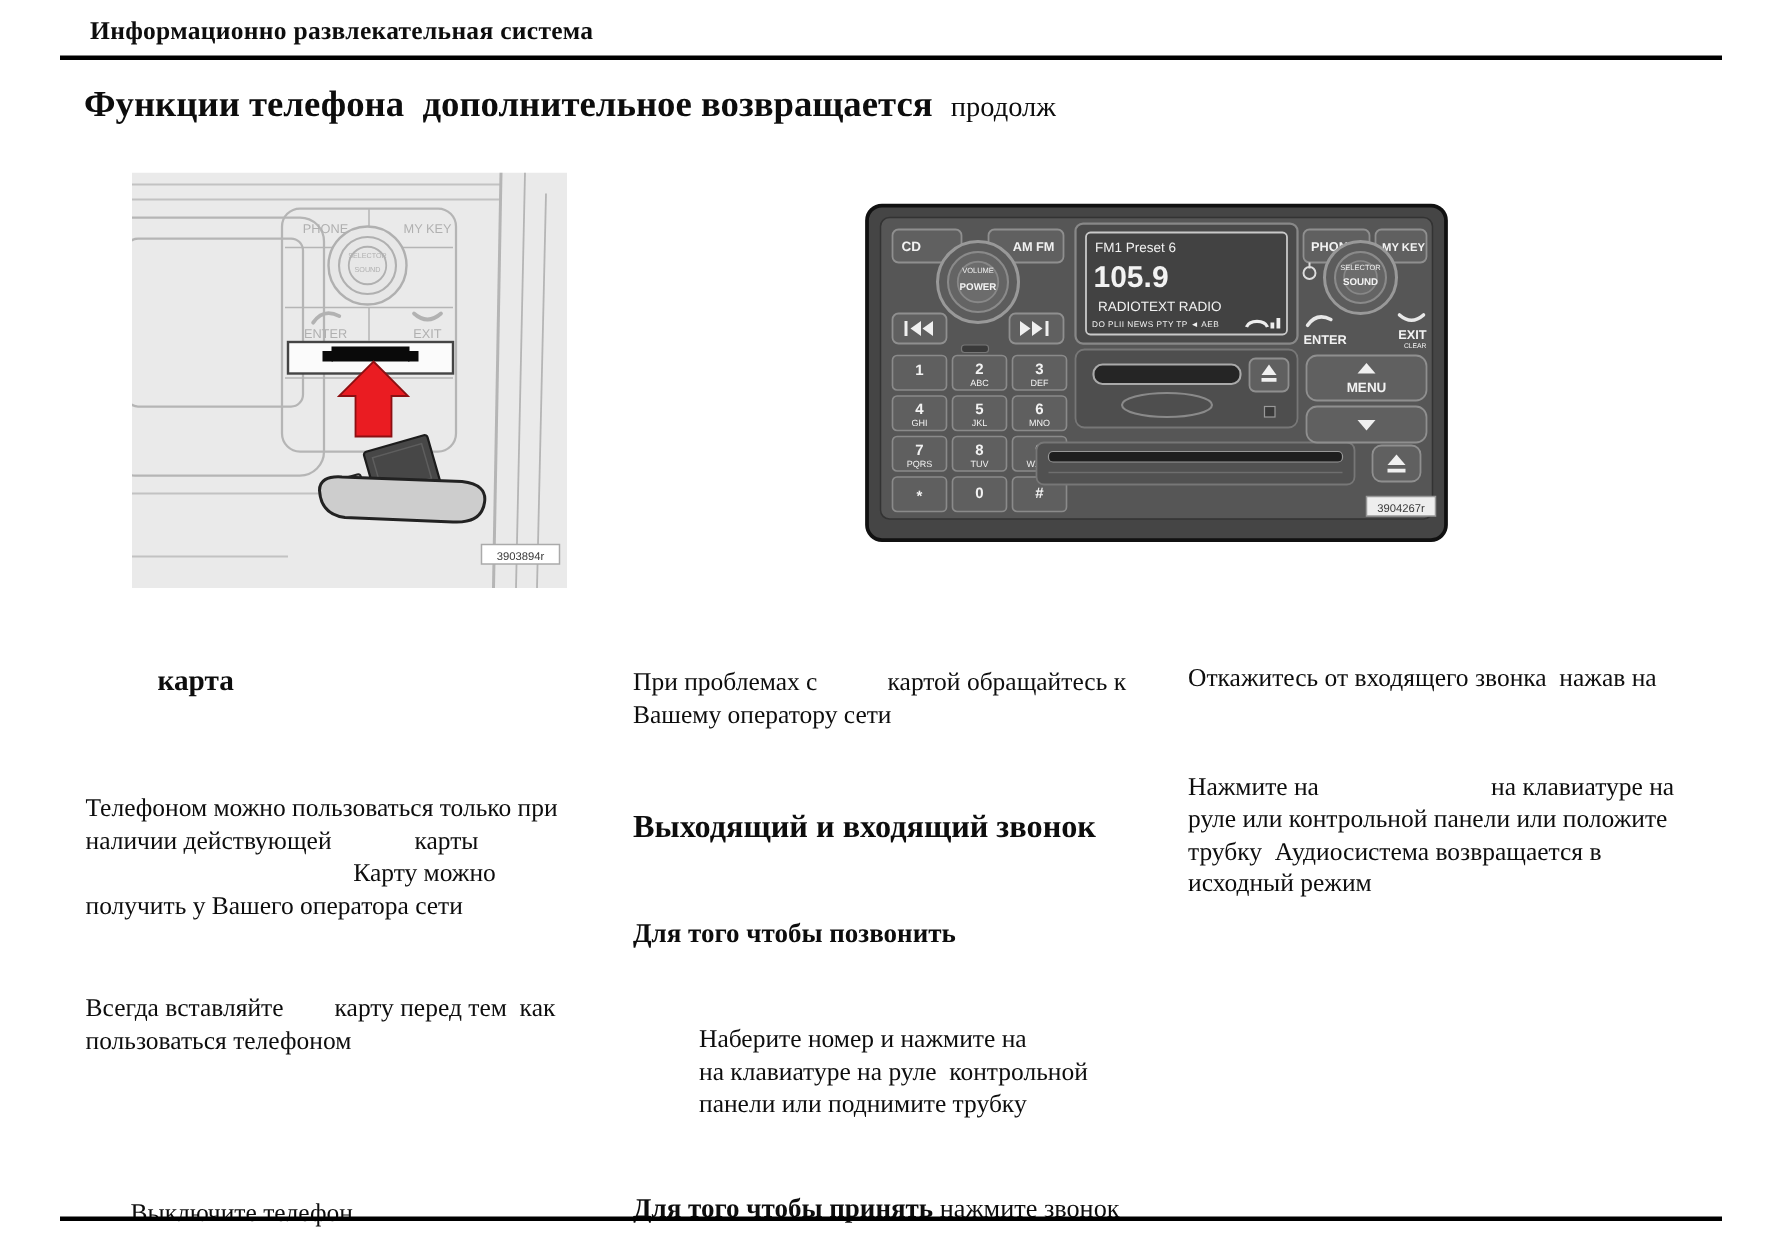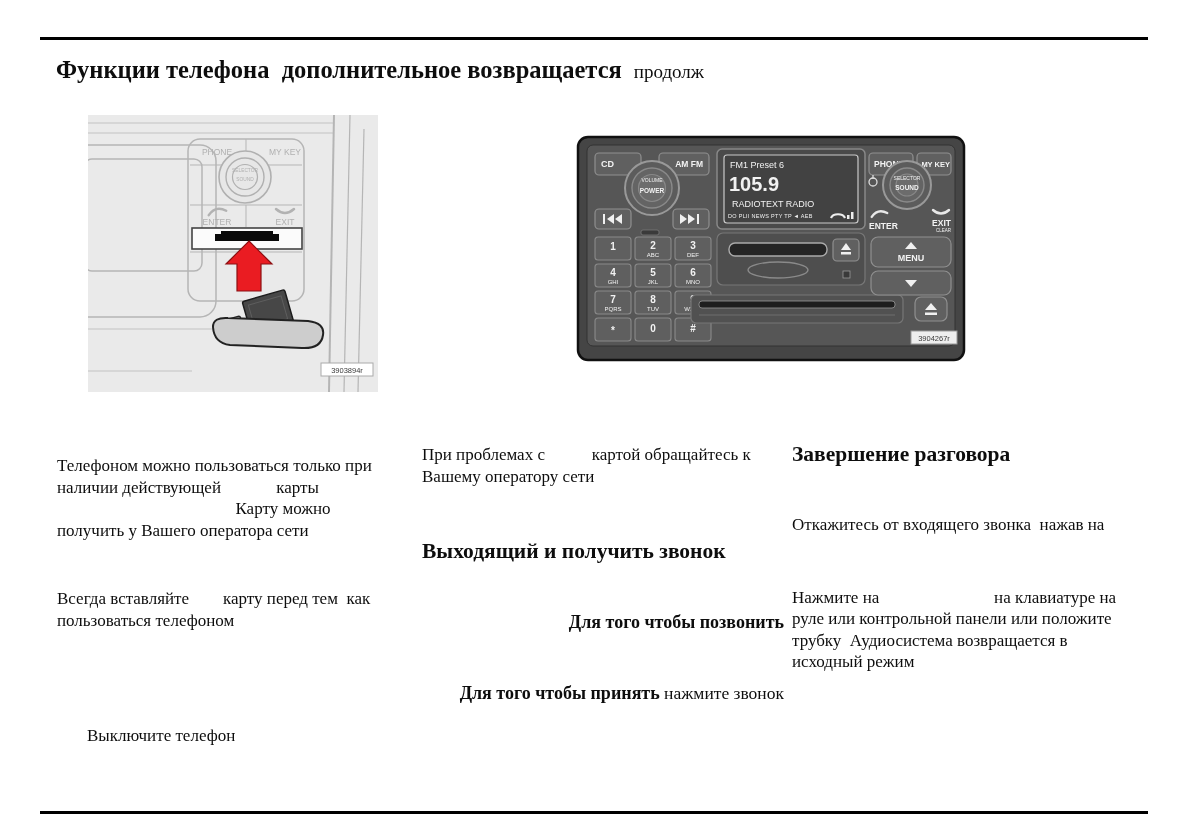--- a/index.html
+++ b/index.html
@@ -12,21 +12,21 @@
   .page-title .suffix { font-weight:normal; font-size:19px; margin-left:12px; }
   .ftr-rule  { position:absolute; left:40px; top:811px; width:1108px; height:3px; background:#000; }
 
   .col { position:absolute; font-size:17px; line-height:21.5px; white-space:pre; }
   .col1 { left:57px;  top:400px; width:365px; }
   .col2 { left:422px; top:401px; width:362px; }
   .col3 { left:792px; top:398px; width:362px; }
 
   .h-sim { font-size:19.5px; line-height:24px; font-weight:bold; padding-left:48px; margin:0 0 6px 0; }
   .h2x   { font-size:21.5px; line-height:26px; font-weight:bold; margin:0 0 4px 0; }
-  .h3x   { font-size:18px;   line-height:22px; font-weight:bold; margin:0 0 6px 0;text-align:right; }
+  .h3x   { font-size:18px;   line-height:22px; font-weight:bold; margin:0 0 6px 0; }
   .h3x .plain { font-weight:normal; font-size:17.5px; }
   .p  { margin:0 0 8px 0; }
   .p-tight { margin:0 0 4px 0; }
   .p1c1 { margin:12px 0 4px 0; }
   .indent { padding-left:44px; }
   .item { padding-left:30px; margin:0 0 12px 0; }
 
   .fig { position:absolute; }
   .fig-sim   { left:88px;  top:115px; }
   .fig-radio { left:575px; top:133px; }
@@ -46,20 +46,21 @@
   .disp-f  { font-size:20px; font-weight:bold; }
   .disp-st { font-size:5.5px; letter-spacing:.3px; fill:#dddddd; }
   .slbl { font-size:8.5px; text-anchor:middle; }
   .sknb { font-size:4.8px; text-anchor:middle; }
 </style>
 </head>
 <body>
 
 <div class="page">
 
+  <div class="hdr-title">Информационно развлекательная система</div>
   <div class="hdr-rule"></div>
 
   <div class="page-title"><span>Функции телефона  дополнительное возвращается</span><span class="suffix">продолж</span></div>
 
   <svg class="fig fig-sim" width="290" height="277" viewBox="0 0 290 277">
     <rect x="0" y="0" width="290" height="277" fill="#eaeaea"></rect>
     <g stroke="#c2c2c2" stroke-width="1.2" fill="none">
       <path d="M0 8 H246"></path>
         <path d="M0 18 H246"></path>
       <path d="M0 214 H130"></path>
@@ -271,47 +272,50 @@
       <rect class="btn" x="296" y="138" width="80" height="24" rx="7"></rect>
       <polygon points="330,147 342,147 336,154" fill="#f0f0f0"></polygon>
     </g>
     <g>
       <rect x="336" y="198" width="46" height="13" fill="#eeeeee" stroke="#999" stroke-width="1"></rect>
       <text class="tag" x="359" y="208" font-size="7.5" text-anchor="middle">3904267r</text>
     </g>
   </svg>
 
   <div class="col col1">
+    <div class="h-sim">карта</div>
     <div class="p1c1">Телефоном можно пользоваться только при
 наличии действующей             карты
                                           Карту можно
 получить у Вашего оператора сети</div>
     <div class="p">Всегда вставляйте        карту перед тем  как
 пользоваться телефоном</div>
     <div>
       <div class="item">Выключите телефон</div>
       
       
       
       
     </div>
   </div>
 
   <div class="col col2">
     <div class="p">При проблемах с           картой обращайтесь к
 Вашему оператору сети</div>
-    <div class="h2x">Выходящий и получить звонок</div>
+    <div class="h2x">Выходящий и входящий звонок</div>
     <div class="h3x">Для того чтобы позвонить</div>
+    <div class="p-tight indent">Наберите номер и нажмите на
+на клавиатуре на руле  контрольной
+панели или поднимите трубку</div>
     <div class="h3x"><span>Для того чтобы принять</span><span class="plain"> нажмите звонок</span></div>
     
     
   </div>
 
   <div class="col col3">
-    <div class="h2x">Завершение разговора</div>
     <div class="p">Откажитесь от входящего звонка  нажав на</div>
     <div class="p" style="margin-bottom:6px">Нажмите на                           на клавиатуре на
 руле или контрольной панели или положите
 трубку  Аудиосистема возвращается в
 исходный режим</div>
   </div>
 
   <div class="ftr-rule"></div>
 </div>
 

